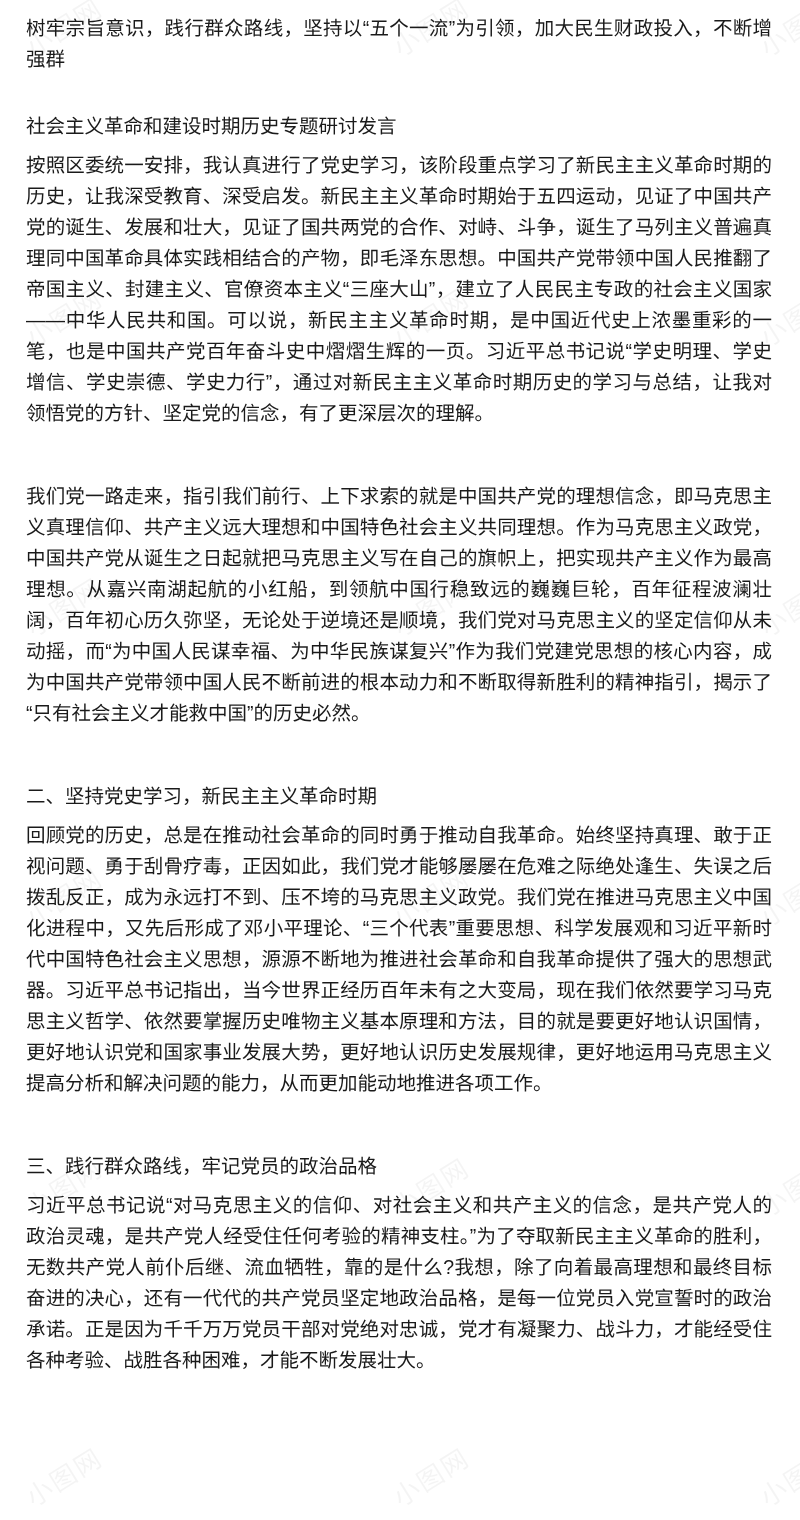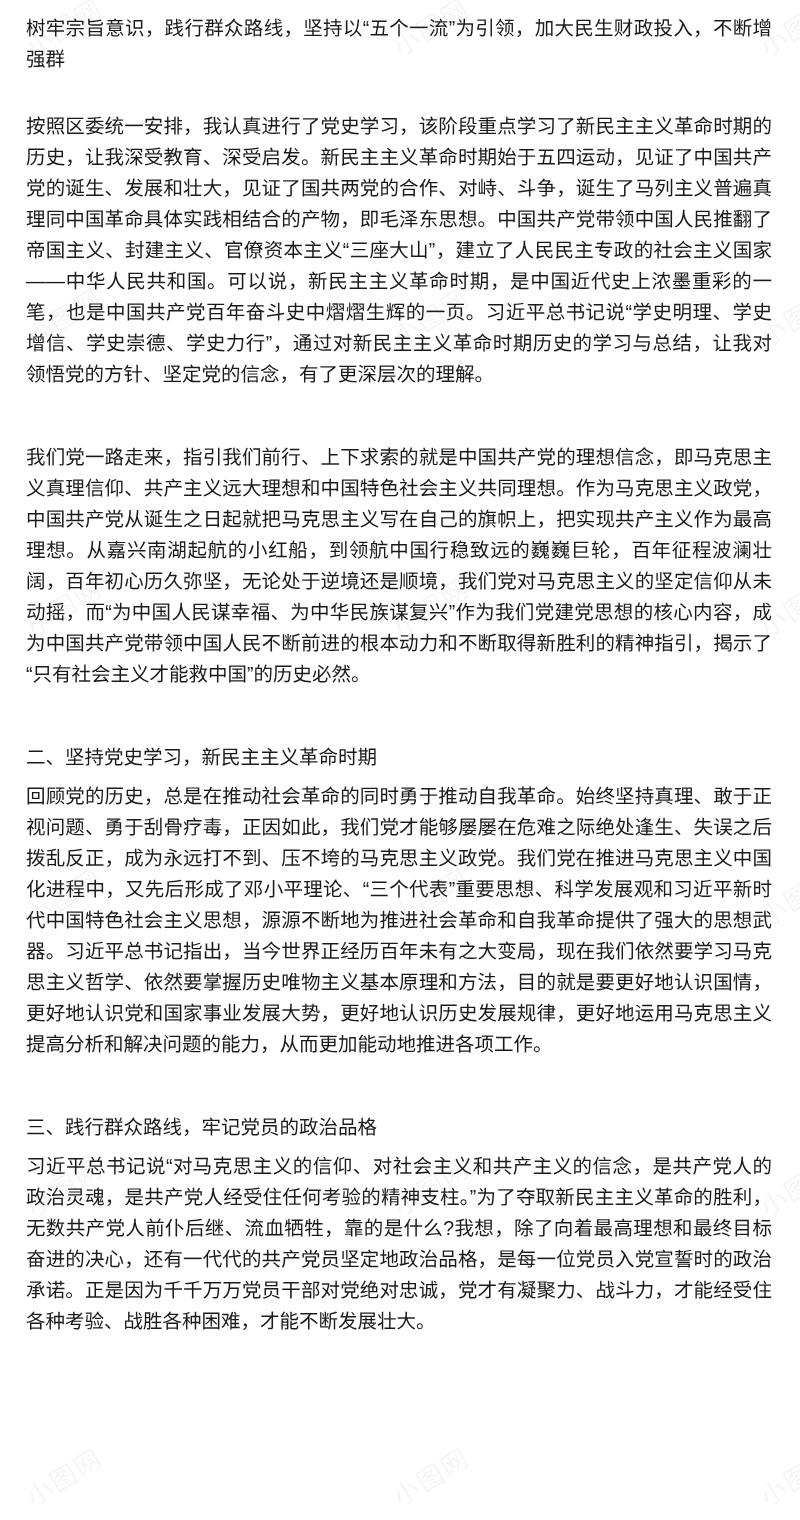--- a/index.html
+++ b/index.html
@@ -128,20 +128,21 @@
     <span class="watermark-mark">小图网</span>
     <span class="watermark-mark">小图网</span>
     <span class="watermark-mark">小图网</span>
   </div>
 
   <div id="doc-body">
 
     <p class="doc-line doc-para-spaced">树牢宗旨意识，践行群众路线，坚持以“五个一流”为引领，加大民生财政投入，不断增强群</p>
 
 
+    <p class="doc-heading">社会主义革命和建设时期历史专题研讨发言</p>
 
     <p class="doc-para">按照区委统一安排，我认真进行了党史学习，该阶段重点学习了新民主主义革命时期的历史，让我深受教育、深受启发。新民主主义革命时期始于五四运动，见证了中国共产党的诞生、发展和壮大，见证了国共两党的合作、对峙、斗争，诞生了马列主义普遍真理同中国革命具体实践相结合的产物，即毛泽东思想。中国共产党带领中国人民推翻了帝国主义、封建主义、官僚资本主义“三座大山”，建立了人民民主专政的社会主义国家——中华人民共和国。可以说，新民主主义革命时期，是中国近代史上浓墨重彩的一笔，也是中国共产党百年奋斗史中熠熠生辉的一页。习近平总书记说“学史明理、学史增信、学史崇德、学史力行”，通过对新民主主义革命时期历史的学习与总结，让我对领悟党的方针、坚定党的信念，有了更深层次的理解。</p>
 
     <div class="doc-gap-small"></div>
 
 
     <p class="doc-para">我们党一路走来，指引我们前行、上下求索的就是中国共产党的理想信念，即马克思主义真理信仰、共产主义远大理想和中国特色社会主义共同理想。作为马克思主义政党，中国共产党从诞生之日起就把马克思主义写在自己的旗帜上，把实现共产主义作为最高理想。从嘉兴南湖起航的小红船，到领航中国行稳致远的巍巍巨轮，百年征程波澜壮阔，百年初心历久弥坚，无论处于逆境还是顺境，我们党对马克思主义的坚定信仰从未动摇，而“为中国人民谋幸福、为中华民族谋复兴”作为我们党建党思想的核心内容，成为中国共产党带领中国人民不断前进的根本动力和不断取得新胜利的精神指引，揭示了“只有社会主义才能救中国”的历史必然。</p>
 
     <div class="doc-gap-small"></div>
 

